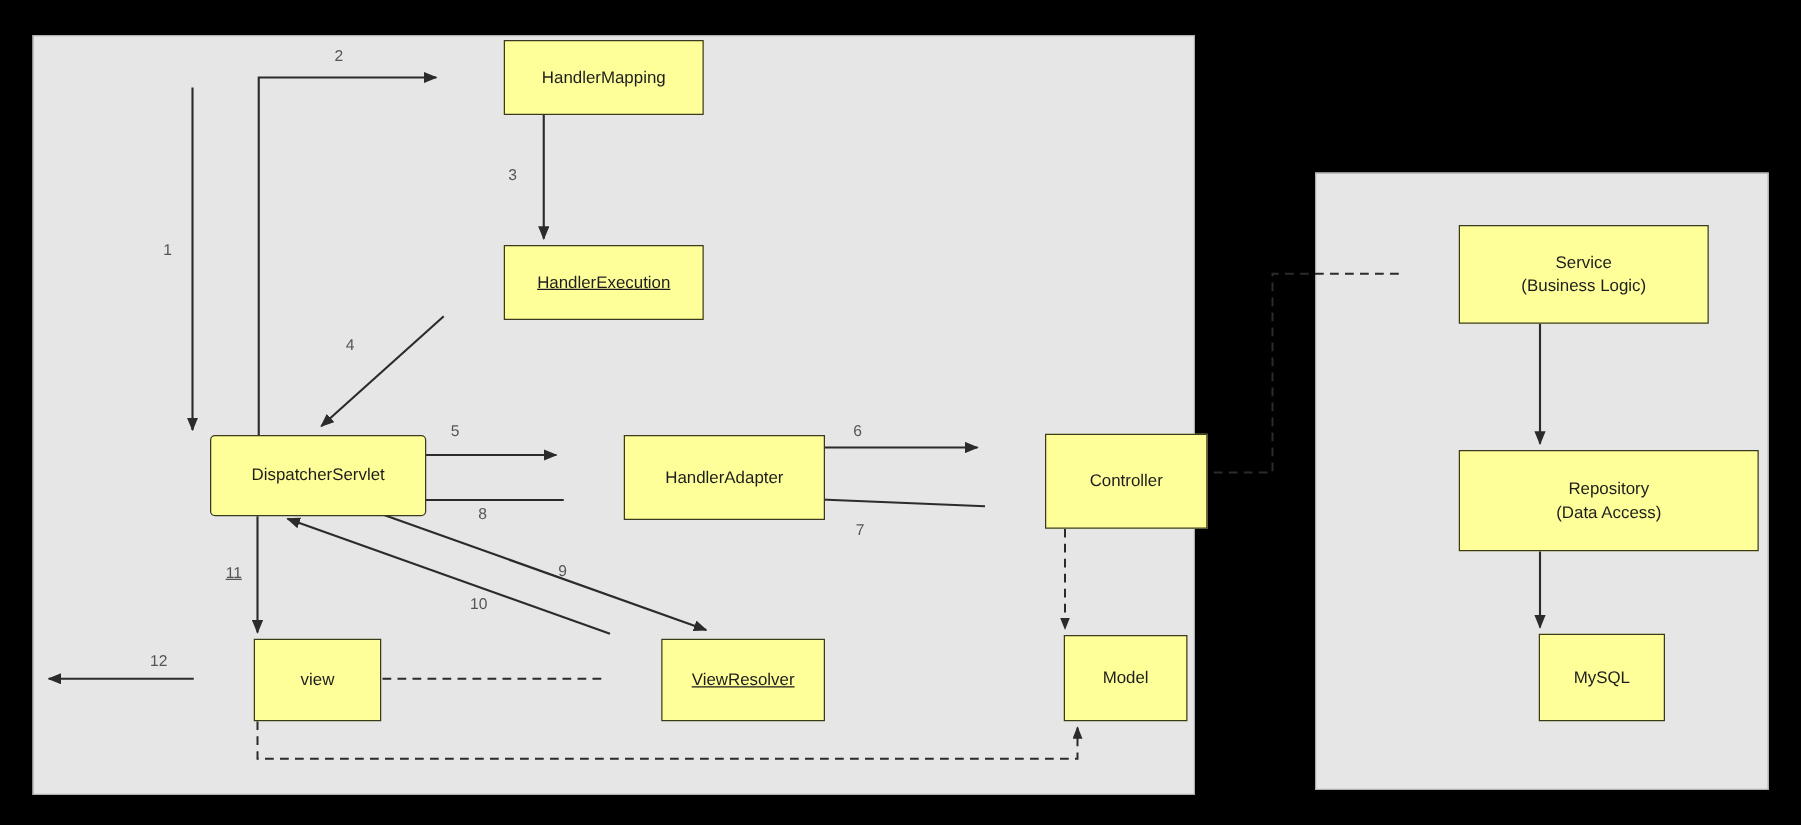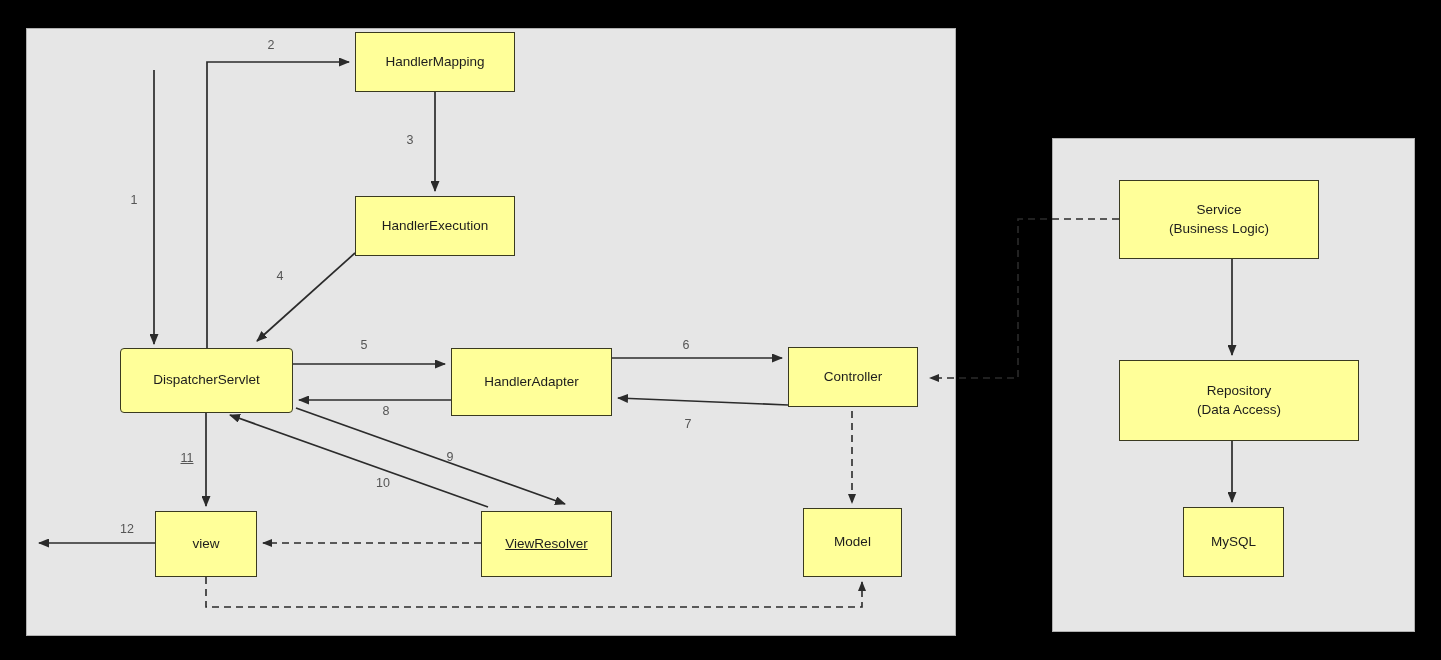--- a/index.html
+++ b/index.html
@@ -31,20 +31,21 @@
     box-sizing: border-box;
     display: flex;
     align-items: center;
     justify-content: center;
     text-align: center;
     color: #1d1d1d;
     font-size: 13.5px;
     line-height: 1.35;
     z-index: 3;
     white-space: pre-line;
+    margin-left: 48px;
   }
   .node.rounded { border-radius: 4px; }
 
   svg#wires {
     position: absolute;
     left: 0; top: 0;
     width: 1441px; height: 660px;
     z-index: 2;
     overflow: visible;
   }
@@ -113,25 +114,25 @@
 
     <path class="edge" d="M1232,259 L1232,355" marker-end="url(#ah)"></path>
 
     <path class="edge" d="M1232,441 L1232,502" marker-end="url(#ah)"></path>
   </svg>
 
   <div class="node rounded" style="left:120px; top:348px; width:173px; height:65px;">DispatcherServlet</div>
 
   <div class="node" style="left:355px; top:32px; width:160px; height:60px;">HandlerMapping</div>
 
-  <div class="node" style="left:355px; top:196px; width:160px; height:60px;">HandlerExecution</div>
+  <div class="node" style="left:355px; top:196px; width:160px; height:60px;text-decoration:underline;">HandlerExecution</div>
 
   <div class="node" style="left:451px; top:348px; width:161px; height:68px;">HandlerAdapter</div>
 
-  <div class="node" style="left:788px; top:347px; width:130px; height:60px;">Controller</div>
+  <div class="node" style="left:788px; top:347px; width:130px; height:76px;">Controller</div>
 
   <div class="node" style="left:803px; top:508px; width:99px; height:69px;">Model</div>
 
   <div class="node" style="left:155px; top:511px; width:102px; height:66px;">view</div>
 
   <div class="node" style="left:481px; top:511px; width:131px; height:66px;text-decoration:underline;">ViewResolver</div>
 
   <div class="node" style="left:1119px; top:180px; width:200px; height:79px;">Service
 (Business Logic)</div>
 

